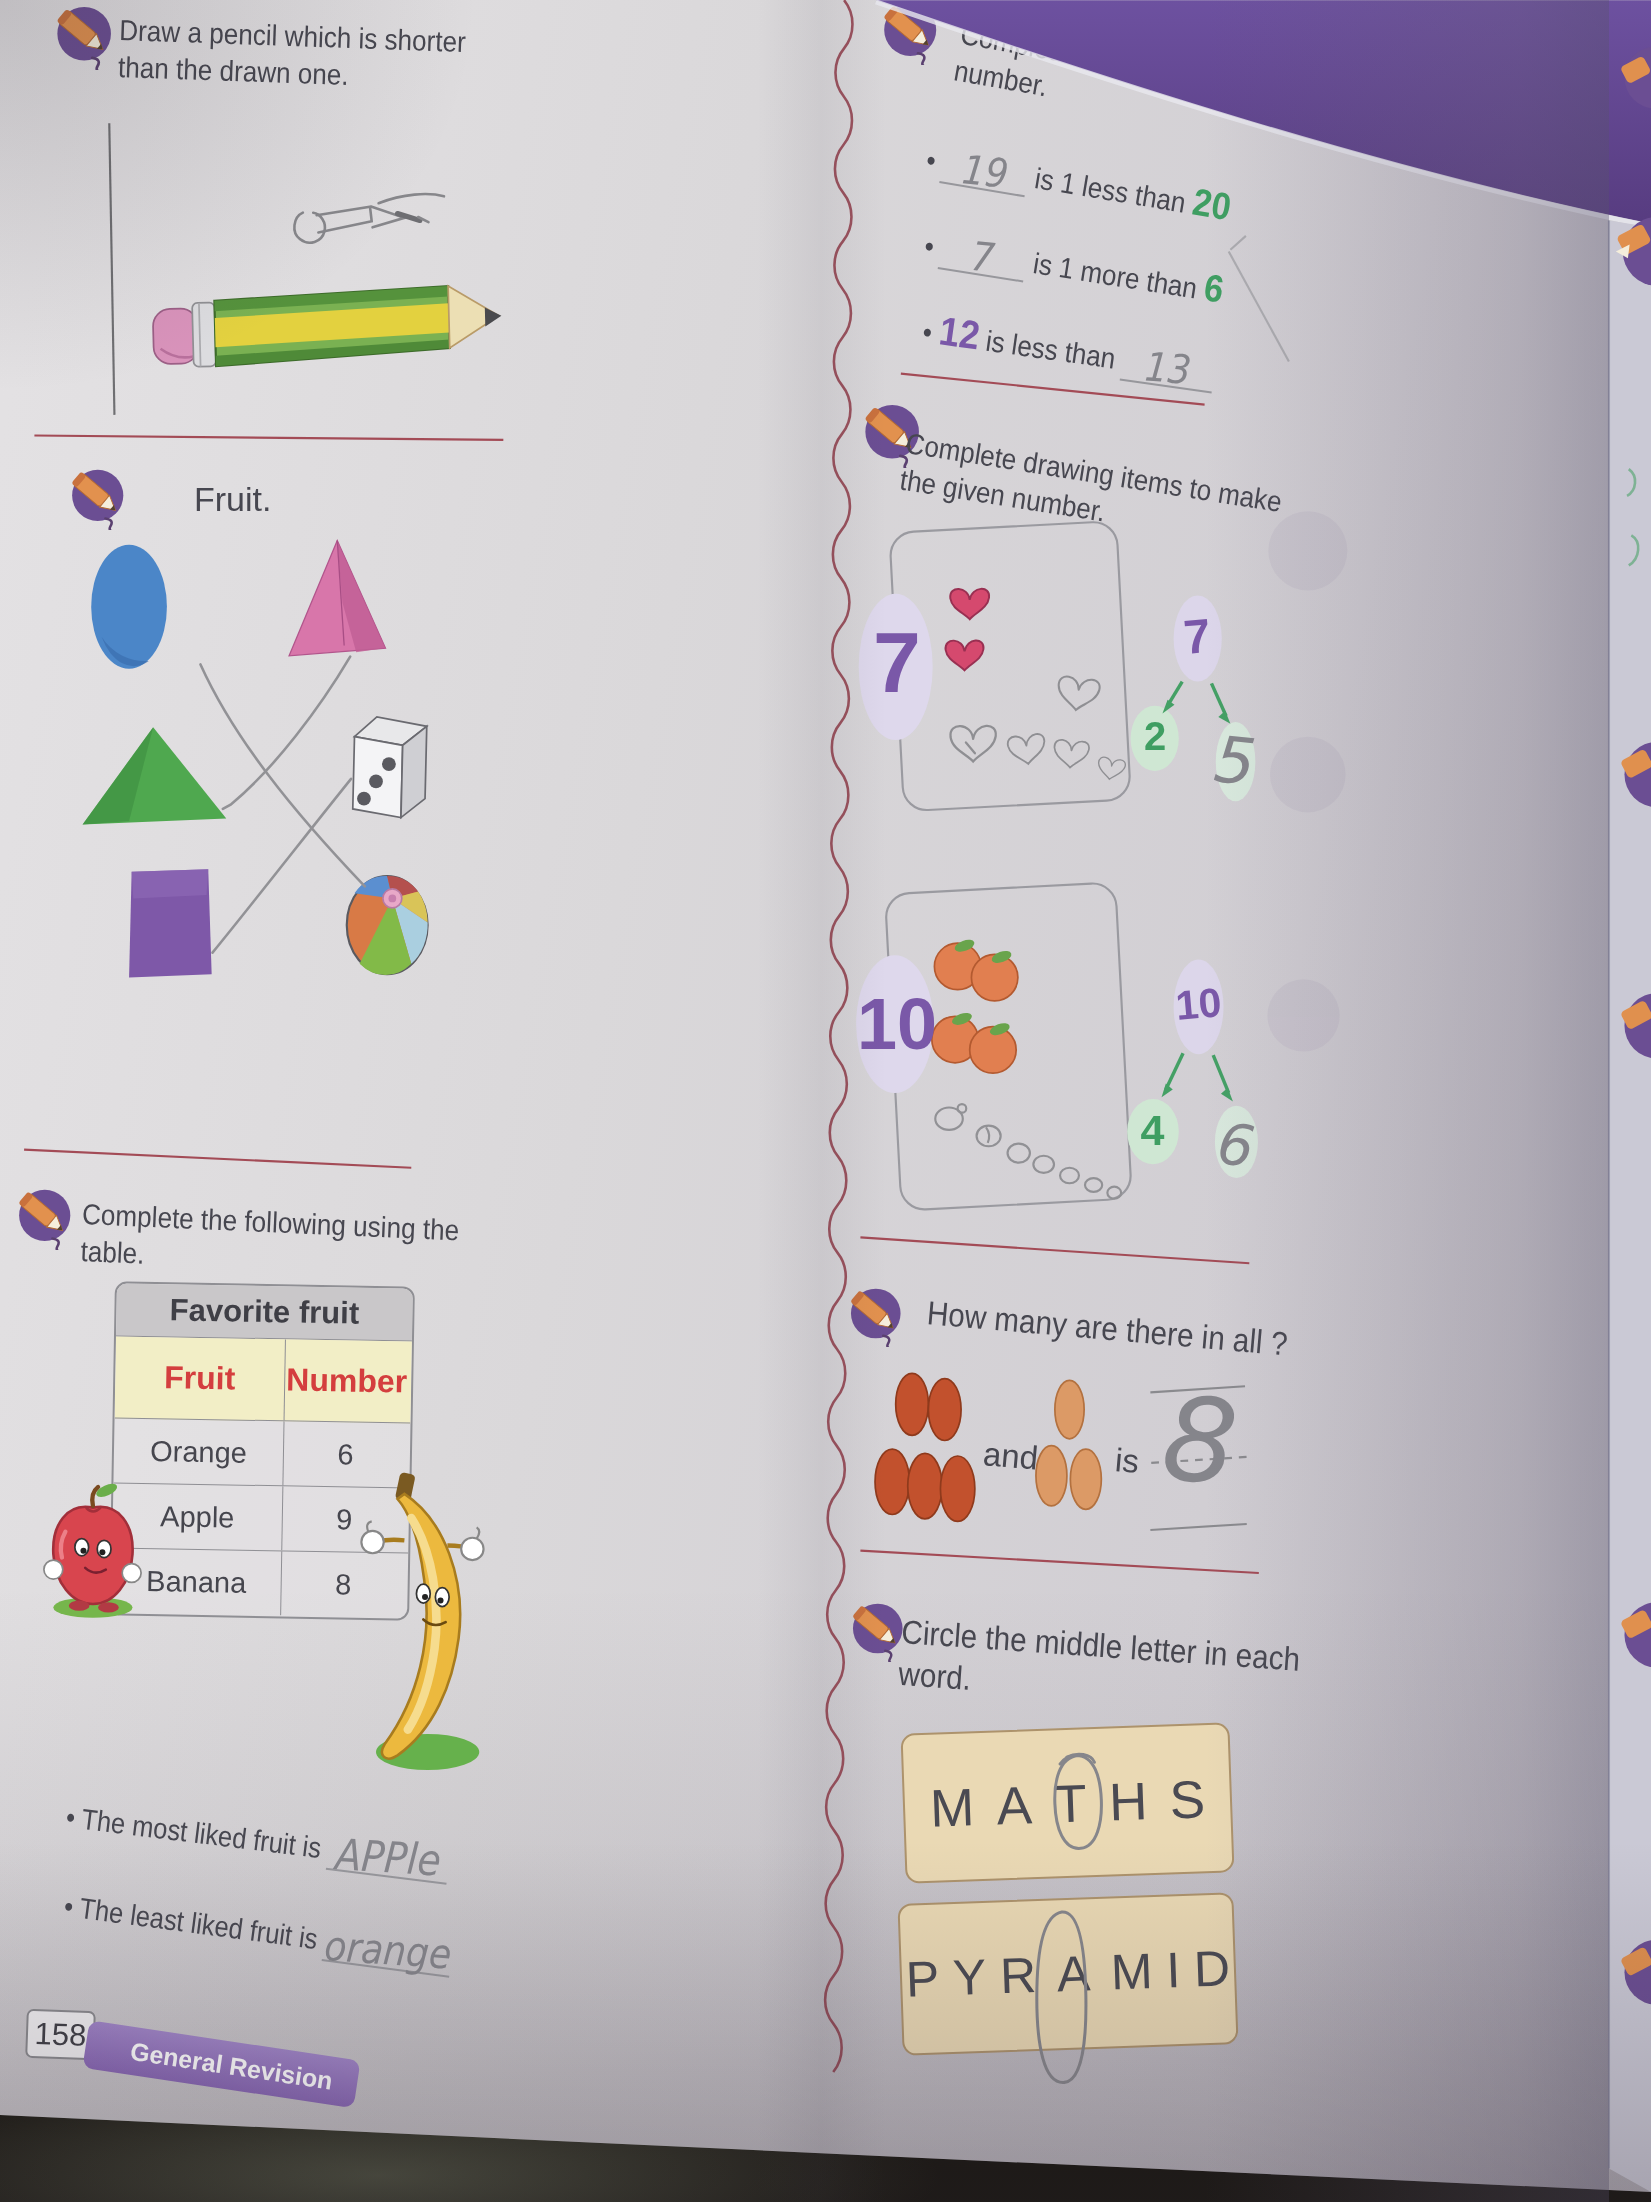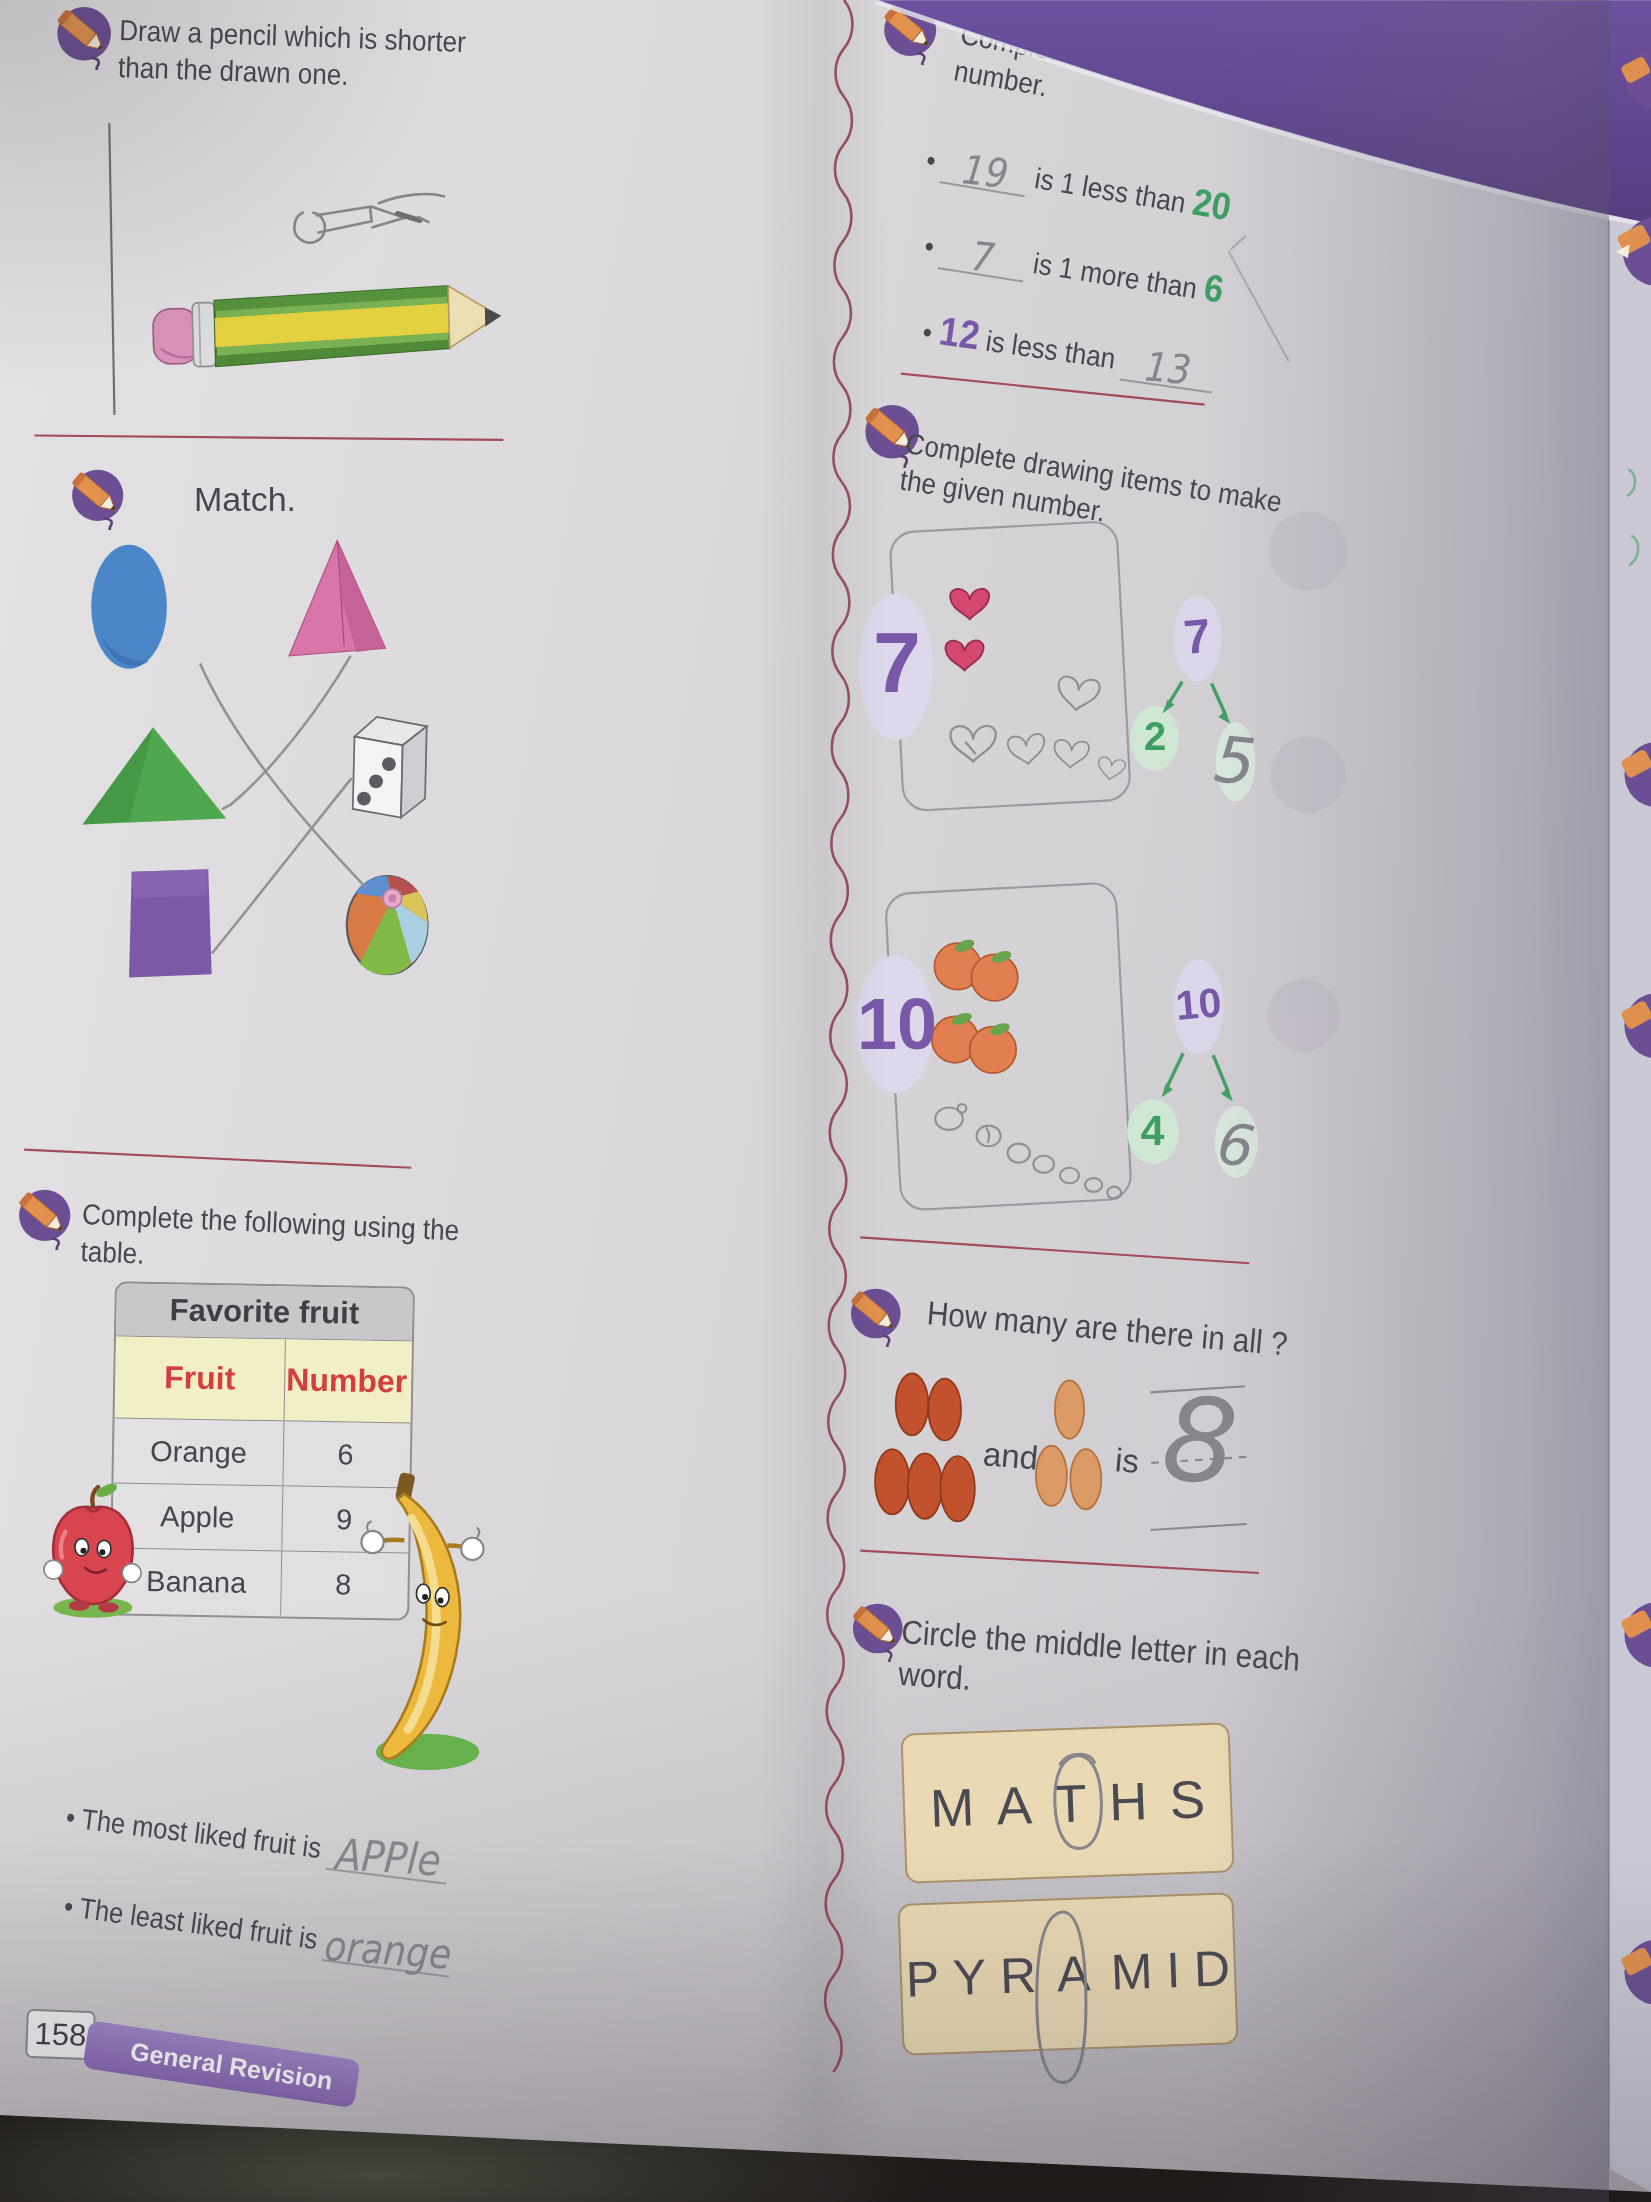--- a/index.html
+++ b/index.html
@@ -273,21 +273,21 @@
     </svg>
   <svg class="picon" style="left:846px;top:1285px;width:62px;height:62px" viewBox="0 0 72 72" width="62" height="62">
       <use href="#picon"></use>
     </svg>
   <svg class="picon" style="left:848px;top:1600px;width:62px;height:62px" viewBox="0 0 72 72" width="62" height="62">
       <use href="#picon"></use>
     </svg>
 
   <div class="txt" style="left:120px;top:12px;width:430px;transform:rotate(2deg) scaleX(.9);">Draw a pencil which is shorter than the drawn one.</div>
 
-  <div class="txt" style="left:194px;top:478px;font-size:34px;">Match.</div>
+  <div class="txt" style="left:194px;top:478px;font-size:34px;">Fruit.</div>
 
   <div class="txt" style="left:83px;top:1196px;width:447px;transform:rotate(2.5deg) scaleX(.9);">Complete the following using the table.</div>
 
   <div class="ftable">
     <div class="t-title">Favorite fruit</div>
     <div class="t-head">
       <div class="t-cell t-headcell">Fruit</div>
       <div class="t-cell t-headcell">Number</div>
     </div>
     <div class="t-row">

